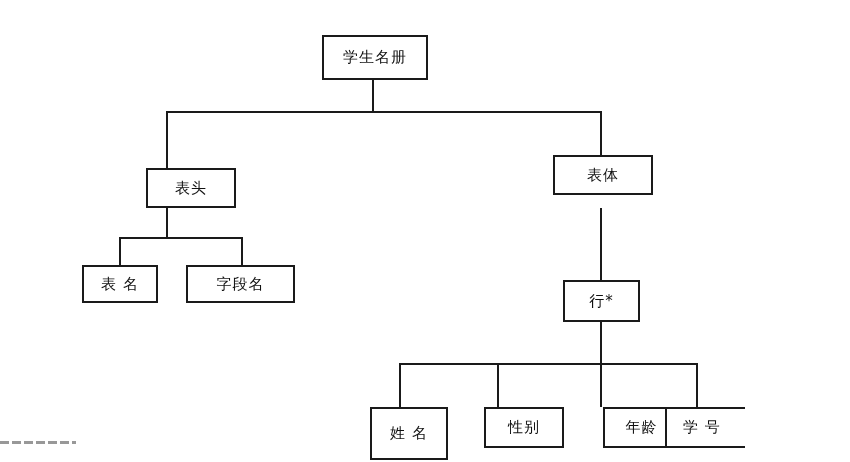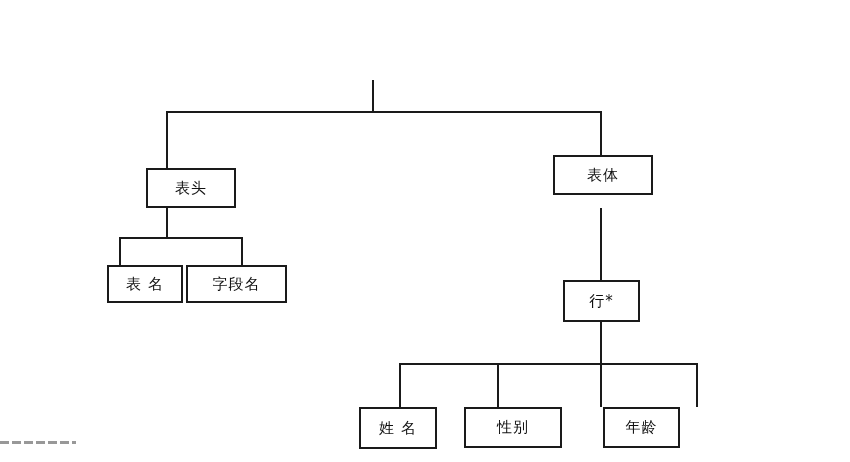--- a/index.html
+++ b/index.html
@@ -62,33 +62,35 @@
   <div class="line" style="left:241px; top:237px; width:2px;  height:28px;"></div>
 
   <div class="line" style="left:600px; top:208px; width:2px;  height:72px;"></div>
   <div class="line" style="left:600px; top:322px; width:2px;  height:41px;"></div>
   <div class="line" style="left:399px; top:363px; width:299px; height:2px;"></div>
   <div class="line" style="left:399px; top:363px; width:2px;  height:44px;"></div>
   <div class="line" style="left:497px; top:363px; width:2px;  height:44px;"></div>
   <div class="line" style="left:600px; top:363px; width:2px;  height:44px;"></div>
   <div class="line" style="left:696px; top:363px; width:2px;  height:44px;"></div>
 
+  <div class="node" style="left:322px; top:35px; width:106px; height:45px;">学生名册</div>
 
   <div class="node" style="left:110px; top:168px; width:90px; height:40px;margin-left:36px;">表头</div>
 
   <div class="node" style="left:553px; top:155px; width:100px; height:40px;">表体</div>
 
-  <div class="node" style="left:82px; top:265px; width:76px; height:38px;margin-left:25px;">表 名</div>
+  <div class="node" style="left:82px; top:265px; width:76px; height:38px;">表 名</div>
 
-  <div class="node" style="left:186px; top:265px; width:101px; height:38px;">字段名</div>
+  <div class="node" style="left:186px; top:265px; width:109px; height:38px;">字段名</div>
 
   <div class="node" style="left:563px; top:280px; width:77px; height:42px;">行*</div>
 
-  <div class="node" style="left:359px; top:407px; width:78px; height:42px;">姓 名</div>
+  <div class="node" style="left:370px; top:407px; width:78px; height:53px;">姓 名</div>
 
-  <div class="node" style="left:464px; top:407px; width:98px; height:41px;">性别</div>
+  <div class="node" style="left:484px; top:407px; width:80px; height:41px;">性别</div>
 
   <div class="node" style="left:563px; top:407px; width:77px; height:41px;margin-left:40px;">年龄</div>
 
+  <div class="node clipped-right" style="left:665px; top:407px; width:80px; height:41px; justify-content:flex-start; padding-left:16px;">学 号</div>
 
   <div class="dashed-underline"></div>
 
 </div>
 
 </body></html>

